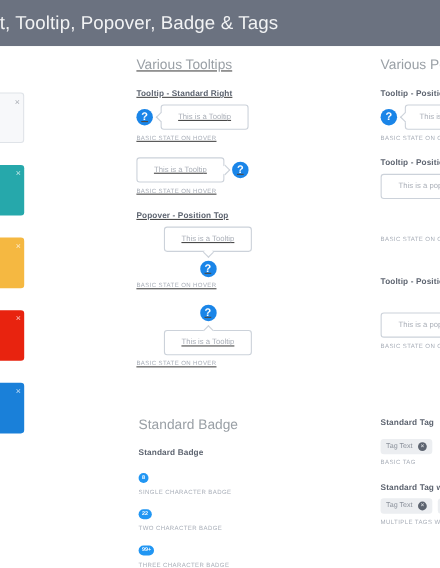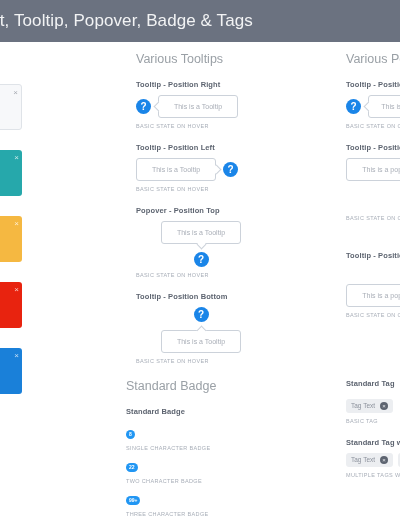--- a/index.html
+++ b/index.html
@@ -78,21 +78,21 @@
   .alert.teal .alert-close,
   .alert.orange .alert-close,
   .alert.red .alert-close,
   .alert.blue .alert-close { color: #ffffff; }
 
   
   .col {
     position: absolute;
     top: 10px;
   }
-  .col-tooltips { left: 136px; width: 130px; }
+  .col-tooltips { left: 124px; width: 130px; text-decoration: underline; }
   .col-popovers { left: 346px; width: 130px; }
 
   .section-title {
     font-size: 12.5px;
     font-weight: 400;
     color: #9aa0a6;
     margin-bottom: 14px;
     white-space: nowrap;
   }
 
@@ -235,33 +235,32 @@
     <div class="alert blue">
       <span class="alert-close">×</span>
     </div>
   </div>
 
   <div class="col col-tooltips">
 
     <div class="section-title">Various Tooltips</div>
 
     <div class="block">
-      <div class="block-label">Tooltip - Position Right</div>
+      <div class="block-label">Tooltip - Standard Right</div>
       <div class="row">
         <span class="help-icon">?</span>
         <div class="bubble wide">
           <span class="arrow left"></span>
           <span>This is a Tooltip</span>
         </div>
       </div>
       <div class="caption">BASIC STATE ON HOVER</div>
     </div>
 
     <div class="block">
-      <div class="block-label">Tooltip - Position Left</div>
       <div class="row">
         <div class="bubble wide">
           <span class="arrow right"></span>
           <span>This is a Tooltip</span>
         </div>
         <span class="help-icon">?</span>
       </div>
       <div class="caption">BASIC STATE ON HOVER</div>
     </div>
 
@@ -271,21 +270,20 @@
         <div class="bubble wide" style="width:80px">
           <span class="arrow bottom"></span>
           <span>This is a Tooltip</span>
         </div>
         <span class="help-icon">?</span>
       </div>
       <div class="caption">BASIC STATE ON HOVER</div>
     </div>
 
     <div class="block">
-      <div class="block-label">Tooltip - Position Bottom</div>
       <div class="stack">
         <span class="help-icon">?</span>
         <div class="bubble wide" style="width:80px">
           <span class="arrow top"></span>
           <span>This is a Tooltip</span>
         </div>
       </div>
       <div class="caption">BASIC STATE ON HOVER</div>
     </div>
   </div>

